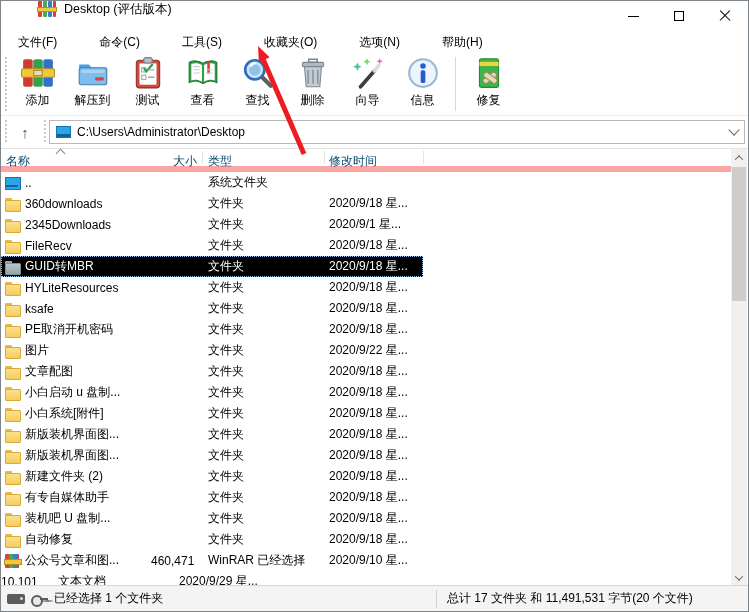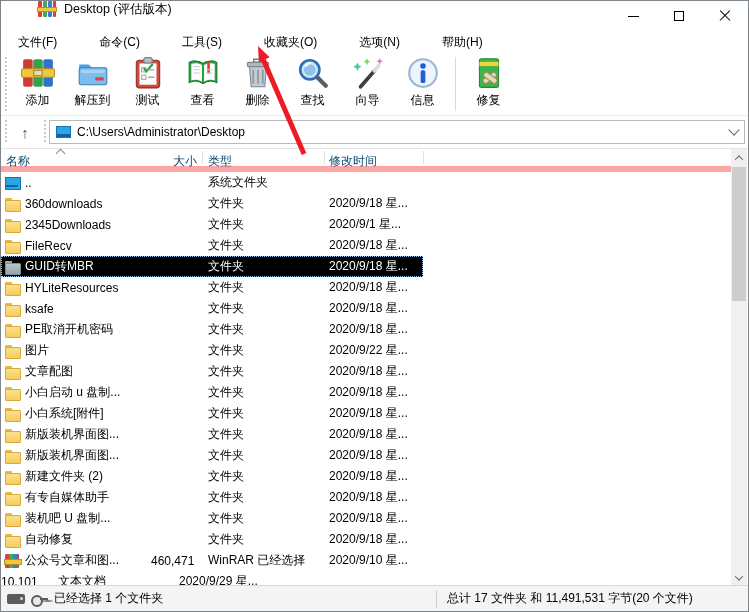--- a/index.html
+++ b/index.html
@@ -185,36 +185,36 @@
         <path d="M15 8.5 C12 6.5 8 6.2 5 7.5 v15.5 c3 -1 7 -0.6 10 1.2 z" fill="#fff"></path>
         <path d="M17 8.5 C20 6.5 24 6.2 27 7.5 v15.5 c-3 -1 -7 -0.6 -10 1.2 z" fill="#fff"></path>
         <rect x="20" y="5.5" width="2.5" height="11" fill="#d8453e"></rect>
         <path d="M7 10 h6 M7 13 h6 M7 16 h6 M19 13 h6 M19 16 h6" stroke="#c9cfd6" stroke-width="1"></path>
       </svg>
       <span class="tb-label">查看</span>
     </div>
 
     <div class="tb-btn">
       <svg viewBox="0 0 32 32">
+        <circle cx="13" cy="13" r="9" fill="#cfe6f8" stroke="#2d6fb8" stroke-width="2.5"></circle>
+        <circle cx="13" cy="13" r="5.5" fill="#8fc2ea"></circle>
+        <path d="M20 20 L28 28" stroke="#5a5f66" stroke-width="4" stroke-linecap="round"></path>
+        <path d="M9 10 a5 5 0 0 1 5 -3" stroke="#fff" stroke-width="1.8" fill="none"></path>
+      </svg>
+      <span class="tb-label">查找</span>
+    </div>
+
+    <div class="tb-btn">
+      <svg viewBox="0 0 32 32">
         <path d="M12 3 h8 v3 h-8 z" fill="none" stroke="#7c868f" stroke-width="1.5"></path>
         <rect x="6" y="6" width="20" height="4" rx="1" fill="#aeb8c1" stroke="#7c868f"></rect>
         <path d="M8 10 h16 l-1.6 19 h-12.8 z" fill="#c3ccd4" stroke="#7c868f"></path>
         <path d="M11.5 13 v13 M16 13 v13 M20.5 13 v13" stroke="#8d97a0" stroke-width="1.6"></path>
       </svg>
       <span class="tb-label">删除</span>
-    </div>
-
-    <div class="tb-btn">
-      <svg viewBox="0 0 32 32">
-        <circle cx="13" cy="13" r="9" fill="#cfe6f8" stroke="#2d6fb8" stroke-width="2.5"></circle>
-        <circle cx="13" cy="13" r="5.5" fill="#8fc2ea"></circle>
-        <path d="M20 20 L28 28" stroke="#5a5f66" stroke-width="4" stroke-linecap="round"></path>
-        <path d="M9 10 a5 5 0 0 1 5 -3" stroke="#fff" stroke-width="1.8" fill="none"></path>
-      </svg>
-      <span class="tb-label">查找</span>
     </div>
 
     <div class="tb-btn">
       <svg viewBox="0 0 32 32">
         <path d="M9 29 L22 14" stroke="#3b3f44" stroke-width="3.5" stroke-linecap="round"></path>
         <path d="M22 14 L26 9" stroke="#d9dde2" stroke-width="3.5" stroke-linecap="round"></path>
         <path d="M6 6 l1.2 2.8 L10 10 l-2.8 1.2 L6 14 l-1.2 -2.8 L2 10 l2.8 -1.2 z" fill="#46c6a8"></path>
         <path d="M15 2 l1 2.3 L18.3 5.3 l-2.3 1 L15 8.6 l-1 -2.3 L11.7 5.3 l2.3 -1 z" fill="#7ed957"></path>
         <path d="M27 2 l0.9 2 L30 4.9 l-2.1 0.9 L27 7.8 l-0.9 -2 L24 4.9 l2.1 -0.9 z" fill="#e86fb4"></path>
       </svg>

